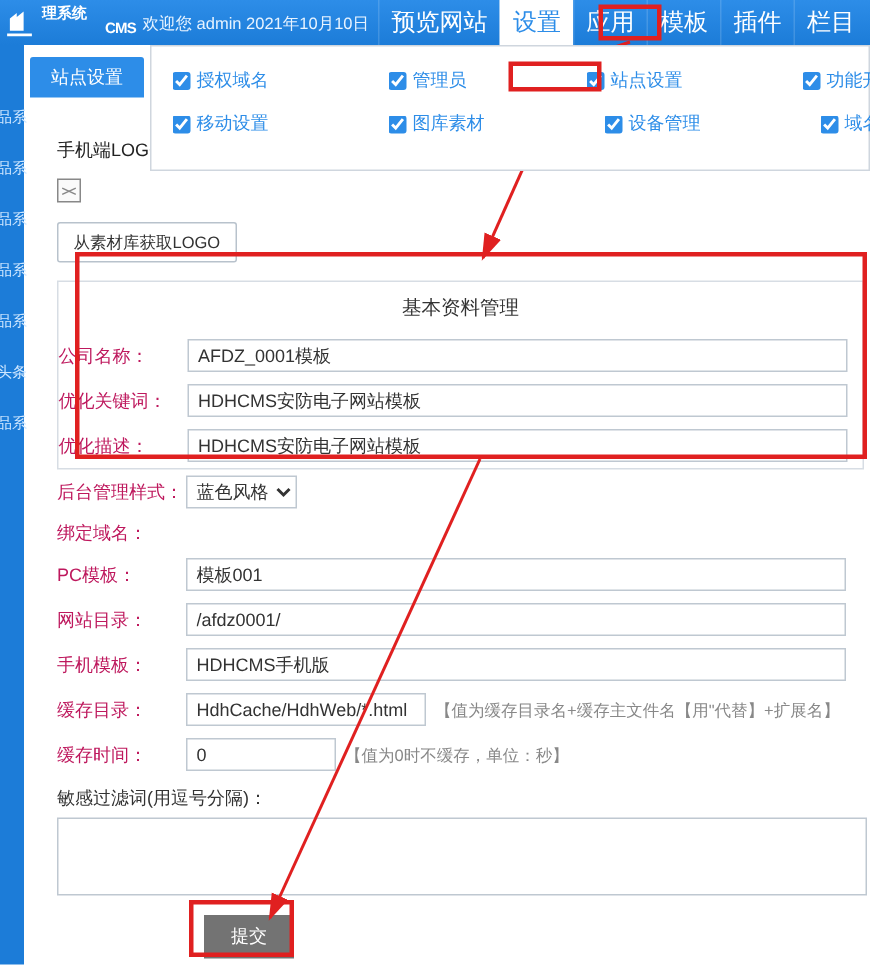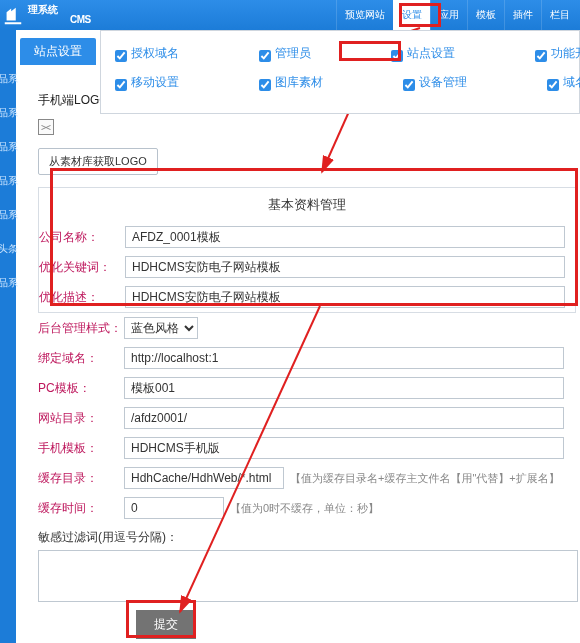--- a/index.html
+++ b/index.html
@@ -26,21 +26,21 @@
     .logo-icon svg { width: 22px; height: 22px; }
     .top-right {
       margin-left: auto; display: flex; align-items: center; height: 100%;
       padding-right: 2px;
       font-size: 11px;
     }
     .welcome { color: #e7f3ff; margin-right: 6px; white-space: nowrap; }
     .topnav { display: flex; height: 100%; }
     .topnav-item {
       padding: 0 8px; display: flex; align-items: center; color: #fff;
-      font-size: 10px; cursor: pointer; border-left: 1px solid rgba(255,255,255,.15);
+      font-size: 16px; cursor: pointer; border-left: 1px solid rgba(255,255,255,.15);
       white-space: nowrap;
     }
     .topnav-item.active { background: #fff; color: #2d8de8; }
     .hi-settings-tab {
       position: absolute; border: 3px solid #e02020; width: 42px; height: 24px;
       left: 399px; top: 3px; pointer-events: none;
     }
 
     
     .leftbar {
@@ -72,21 +72,21 @@
       position: absolute;
       left: 100px; top: 30px; right: 0;
       background: #fff;
       border: 1px solid #cfd6de;
       padding: 14px 14px 10px 14px;
       z-index: 3;
     }
     .submenu-row { display: flex; gap: 80px; margin-bottom: 12px; }
     .submenu-row:last-child { margin-bottom: 0; }
     .chk {
-      display: flex; align-items: flex-end; gap: 4px;
+      display: flex; align-items: center; gap: 4px;
       color: #2d8de8; font-size: 12px;
       cursor: pointer; white-space: nowrap;
     }
     .chk input { accent-color: #2d8de8; width: 12px; height: 12px; }
     .hi-sitesettings {
       position: absolute; border: 3px solid #e02020;
       left: 238px; top: 10px; width: 62px; height: 20px;
       pointer-events: none;
     }
 
@@ -182,20 +182,21 @@
       <svg viewBox="0 0 24 24">
           <path fill="#fff" d="M3 20h18v2H3zM5 18V9l5-4v3l5-4v14H5z"></path>
         </svg>
     </span>
     <span class="brand-text">
       <div style="font-size:10px;">理系统</div>
       <div class="brand-sub">CMS</div>
     </span>
   </div>
   <div class="top-right">
+    <span class="welcome">欢迎您 admin  2021年10月10日</span>
     <div class="topnav">
       <div class="topnav-item">预览网站</div>
       <div class="topnav-item active">设置</div>
       <div class="topnav-item">应用</div>
       <div class="topnav-item">模板</div>
       <div class="topnav-item">插件</div>
       <div class="topnav-item">栏目</div>
     </div>
   </div>
   <div class="hi-settings-tab"></div>
@@ -285,23 +286,20 @@
   <div class="hi-card"></div>
 
   <div class="formrow">
     <div class="formlabel">后台管理样式：</div>
     <div class="formctl">
       <select><option>蓝色风格</option></select>
     </div>
   </div>
   <div class="formrow">
     <div class="formlabel">绑定域名：</div>
-    <div class="formctl">
-        <input type="text" class="wide" value="http://localhost:1" style="">
-      </div>
   </div>
   <div class="formrow">
     <div class="formlabel">PC模板：</div>
     <div class="formctl">
         <input type="text" class="wide" value="模板001" style="">
       </div>
   </div>
   <div class="formrow">
     <div class="formlabel">网站目录：</div>
     <div class="formctl">

